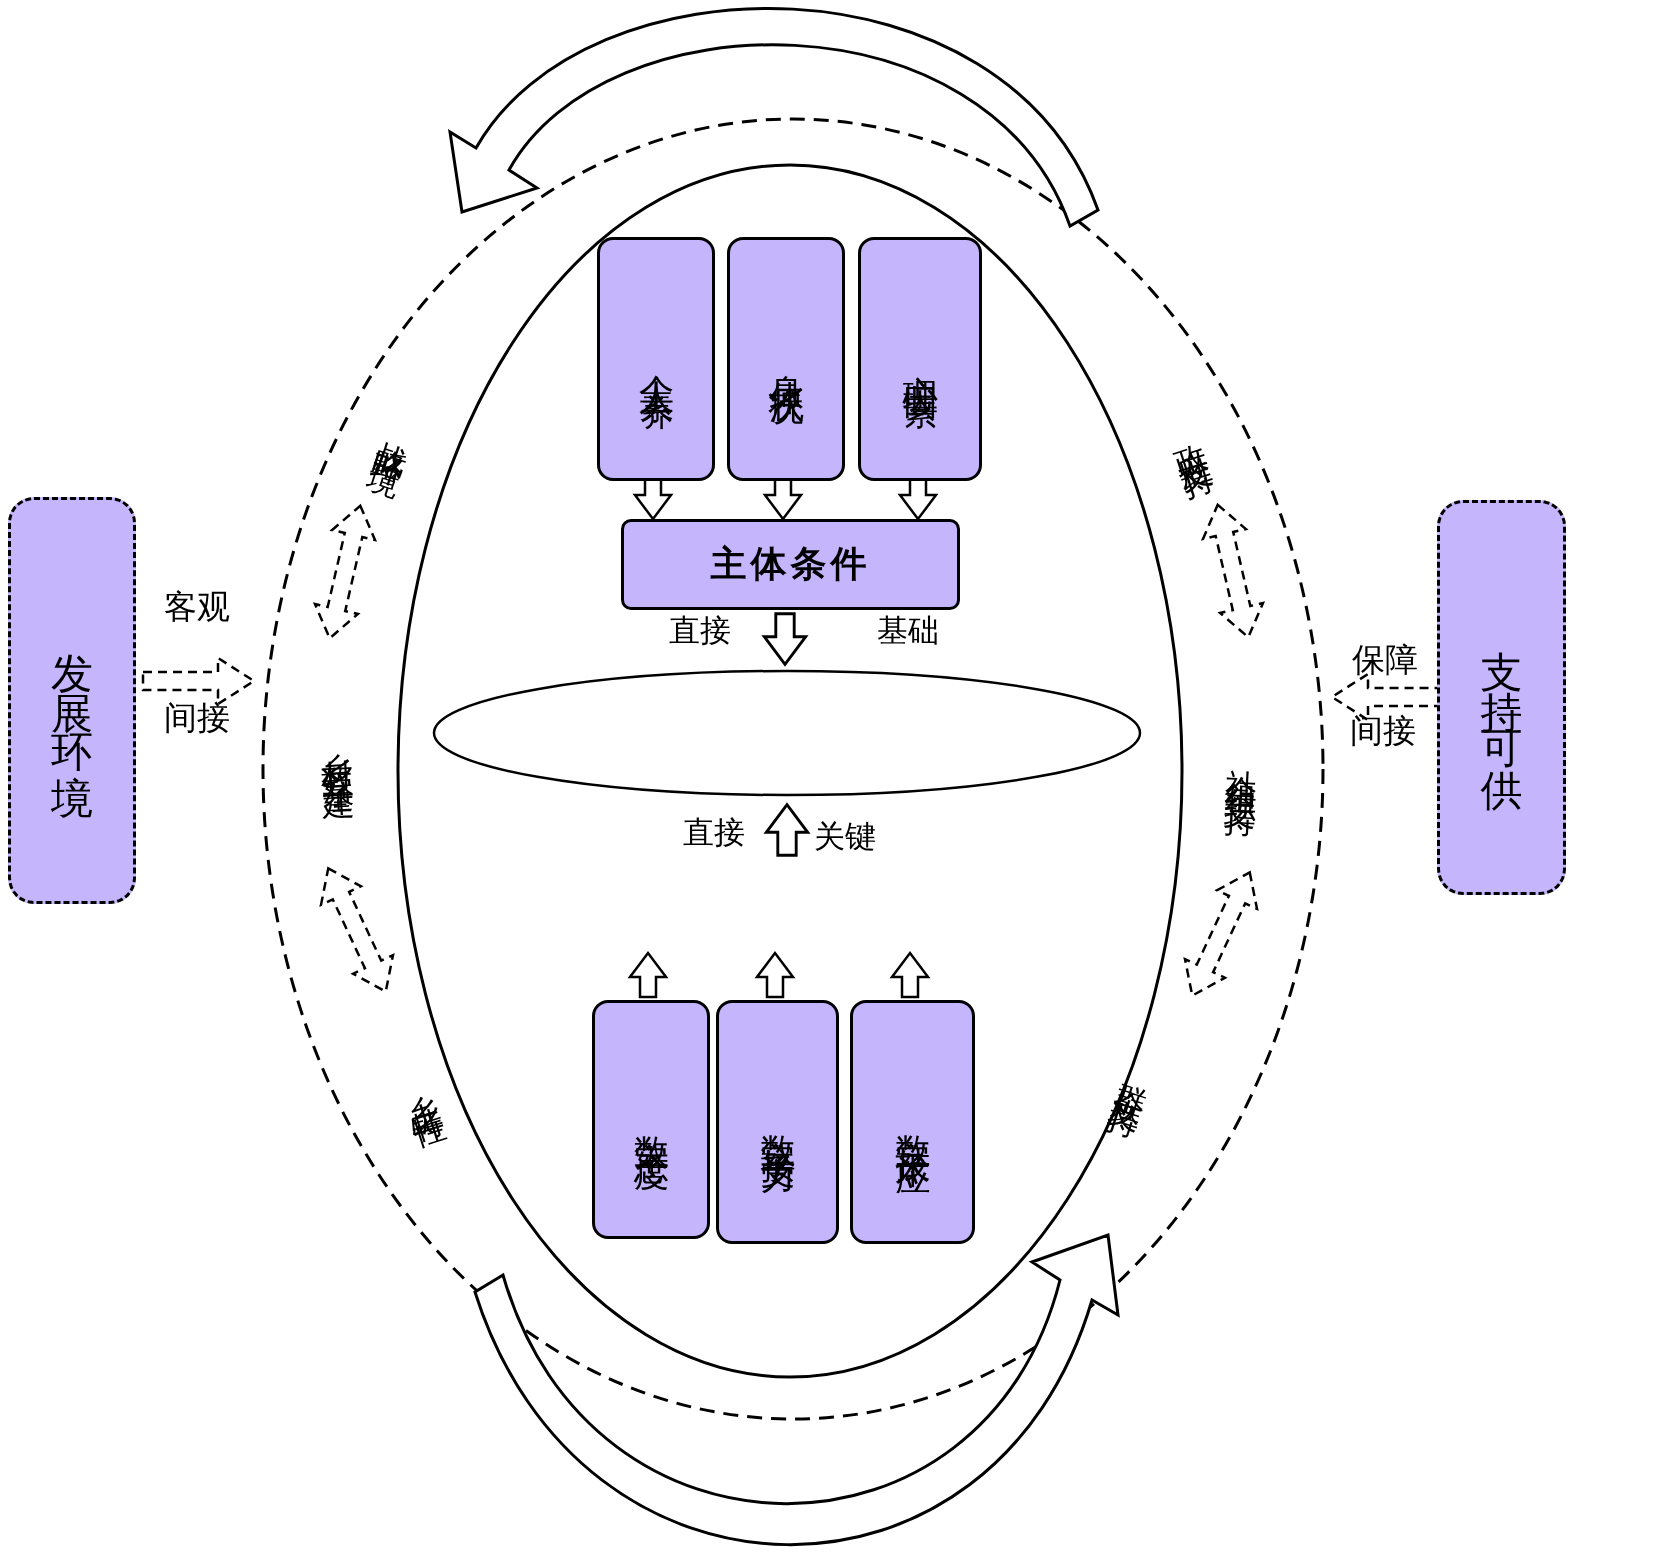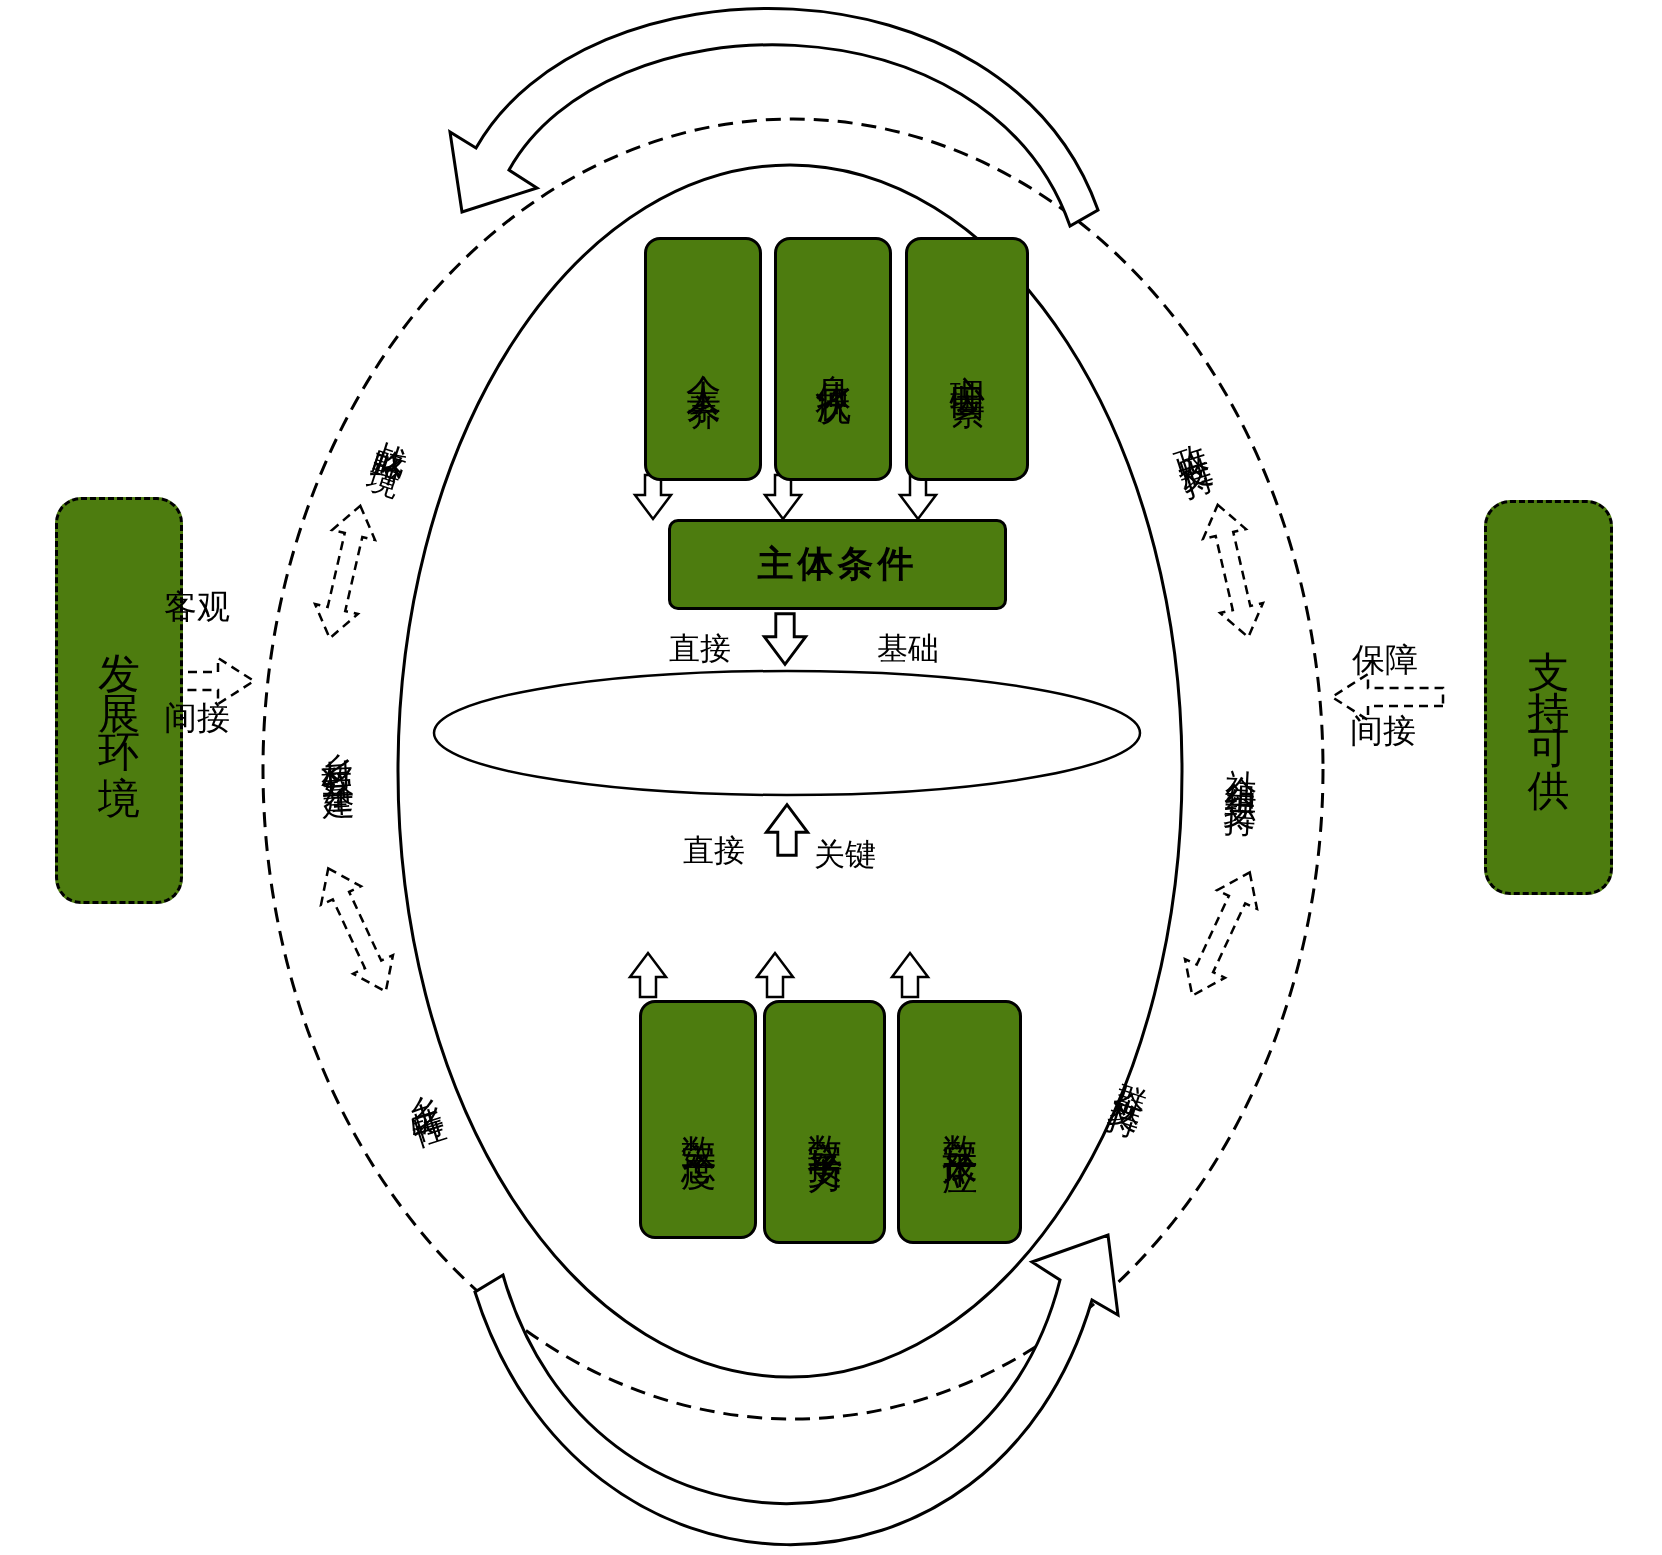--- a/index.html
+++ b/index.html
@@ -10,34 +10,34 @@
     font-family:"Liberation Sans", sans-serif;
     color:#000;
     overflow:hidden;
   }
   #shapes{position:absolute;left:0;top:0;}
   .abs{position:absolute;}
   .ctr{transform:translate(-50%,-50%);white-space:nowrap;}
   .box{
     position:absolute;
     border:3px solid #000;
-    background:#4d7c0f;
-    display:flex;align-items:center;justify-content:center;margin-left:47px;
+    background:#c4b5fd;
+    display:flex;align-items:center;justify-content:center;
   }
   .rbig{border-radius:16px;}
   .rsm{border-radius:10px;}
   .dashedbox{border:3px dashed #000;border-radius:26px;}
   .vtext{writing-mode:vertical-rl;text-orientation:upright;}
   .boxtext{font-size:35px;letter-spacing:6px;}
   .ringlabel{
     position:absolute;
     writing-mode:vertical-rl;text-orientation:upright;
     font-size:32px;letter-spacing:7px;white-space:nowrap;
   }
-  .smalllabel{font-size:31px;margin-top:18px;}
+  .smalllabel{font-size:31px;}
   .sidelabel{font-size:33px;}
   .outertext{font-size:42px;letter-spacing:40px;}
   .title{font-size:42px;font-weight:bold;letter-spacing:4px;}
   .subject{font-size:36px;font-weight:bold;letter-spacing:4px;}
   .tech{font-size:33px;letter-spacing:3px;}
 </style>
 </head>
 <body>
 
 <div id="canvas">

